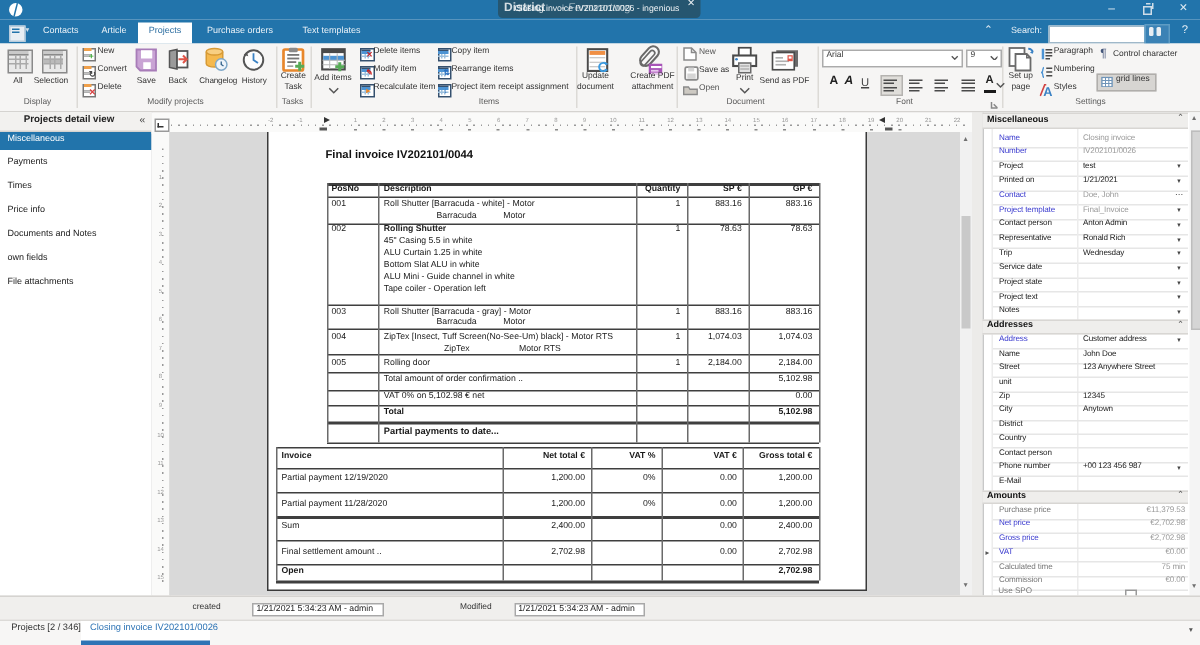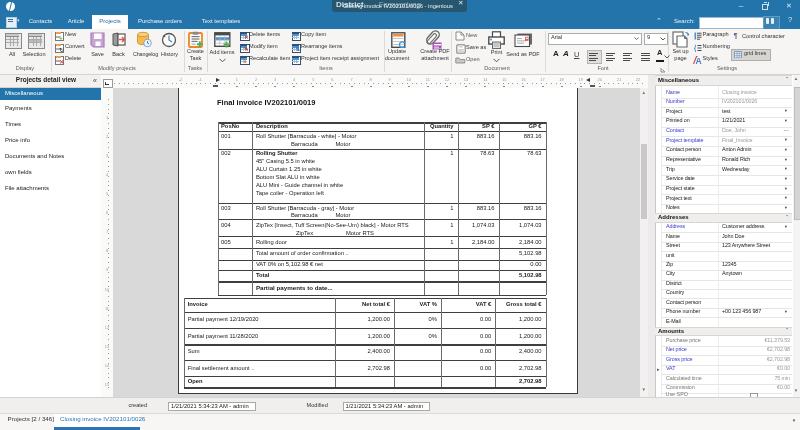--- a/index.html
+++ b/index.html
@@ -396,21 +396,21 @@
 <div class="a" style="left:102.0px;top:363.9px;width:10px;text-align:center;font-size:4px;color:#999;">14</div>
 <div class="a" style="left:102.0px;top:383.0px;width:10px;text-align:center;font-size:4px;color:#999;">15</div>
 <div class="a" style="left:108px;top:99px;width:1px;height:290px;background:repeating-linear-gradient(180deg,#999 0,#999 1px,transparent 1px,transparent 4.8px);"></div>
 <div class="a" style="left:113.0px;top:88.0px;width:527.0px;height:309.0px;background:#d9d9d9;"></div>
 <div class="a" style="left:178.0px;top:88.0px;width:399.5px;height:306.0px;background:#ffffff;border-left:1.3px solid #3a3a3a;border-right:1.3px solid #3a3a3a;border-bottom:1.3px solid #3a3a3a;box-sizing:border-box;"></div>
 <div class="a" style="left:639.5px;top:88.0px;width:8.5px;height:309.0px;background:#f1f1f1;"></div>
 <div class="a" style="left:639.7px;top:90.7px;width:8px;text-align:center;font-size:4.5px;color:#707070;">▲</div>
 <div class="a" style="left:640.5px;top:144.0px;width:6.5px;height:75.0px;background:#c9c9c9;"></div>
 <div class="a" style="left:639.7px;top:388.2px;width:8px;text-align:center;font-size:4.5px;color:#707070;">▼</div>
 <div class="a" style="left:648.0px;top:75.0px;width:7.0px;height:322.0px;background:#ecebe9;"></div>
-<div class="a" style="left:217.0px;top:99.3px;white-space:nowrap;font-size:7.5px;color:#111;font-weight:bold;">Final invoice IV202101/0019</div>
+<div class="a" style="left:217.0px;top:99.3px;white-space:nowrap;font-size:7.5px;color:#111;font-weight:bold;">Final invoice IV202101/0044</div>
 <div class="a" style="left:218.0px;top:122.3px;width:327.6px;height:1.6px;background:#3f3f3f;"></div>
 <div class="a" style="left:218.0px;top:131.3px;width:327.6px;height:0.8px;background:#3f3f3f;"></div>
 <div class="a" style="left:218.0px;top:149.4px;width:327.6px;height:0.8px;background:#3f3f3f;"></div>
 <div class="a" style="left:218.0px;top:202.6px;width:327.6px;height:0.8px;background:#3f3f3f;"></div>
 <div class="a" style="left:218.0px;top:219.2px;width:327.6px;height:0.8px;background:#3f3f3f;"></div>
 <div class="a" style="left:218.0px;top:236.0px;width:327.6px;height:0.8px;background:#3f3f3f;"></div>
 <div class="a" style="left:218.0px;top:247.7px;width:327.6px;height:0.8px;background:#3f3f3f;"></div>
 <div class="a" style="left:218.0px;top:259.5px;width:327.6px;height:0.8px;background:#3f3f3f;"></div>
 <div class="a" style="left:218.0px;top:269.5px;width:327.6px;height:0.8px;background:#3f3f3f;"></div>
 <div class="a" style="left:218.0px;top:281.1px;width:327.6px;height:1.6px;background:#3f3f3f;"></div>

